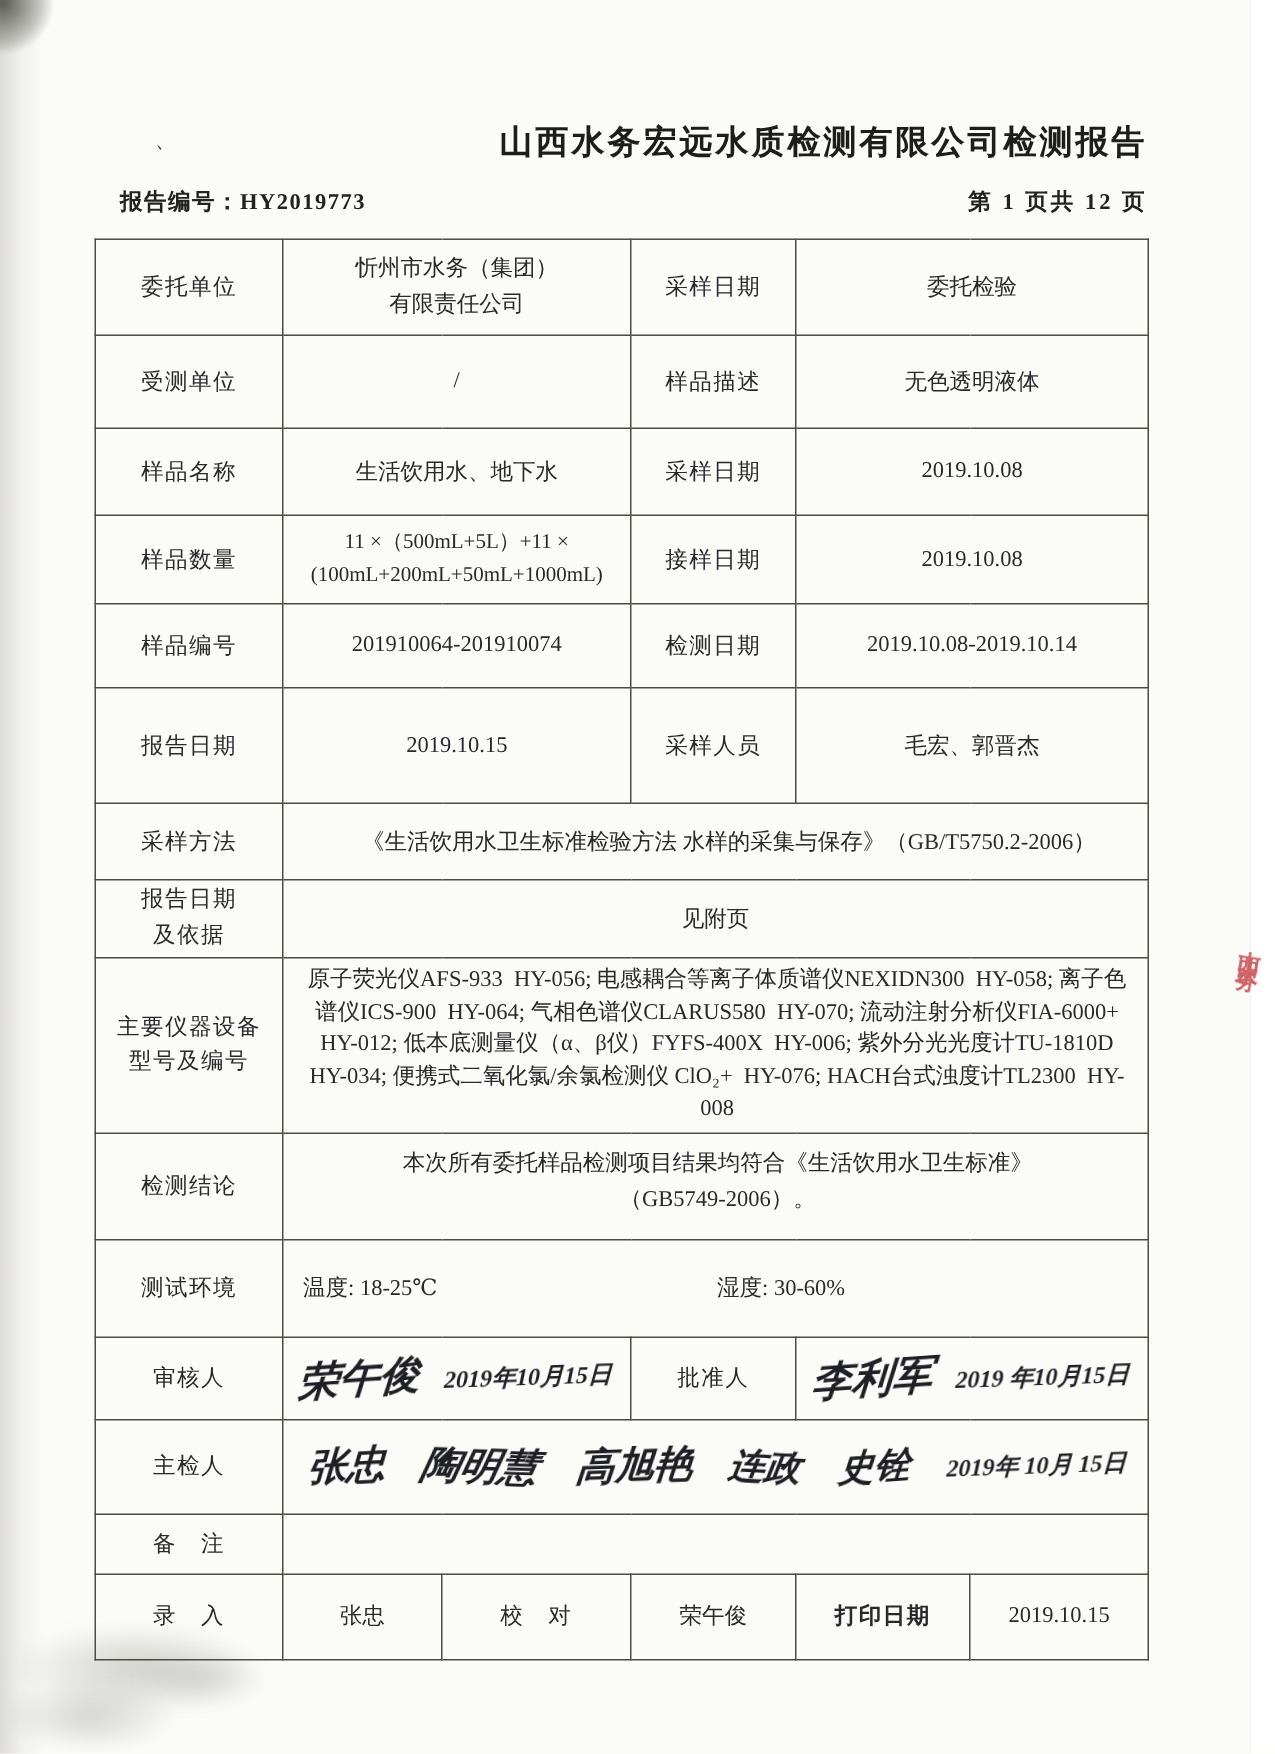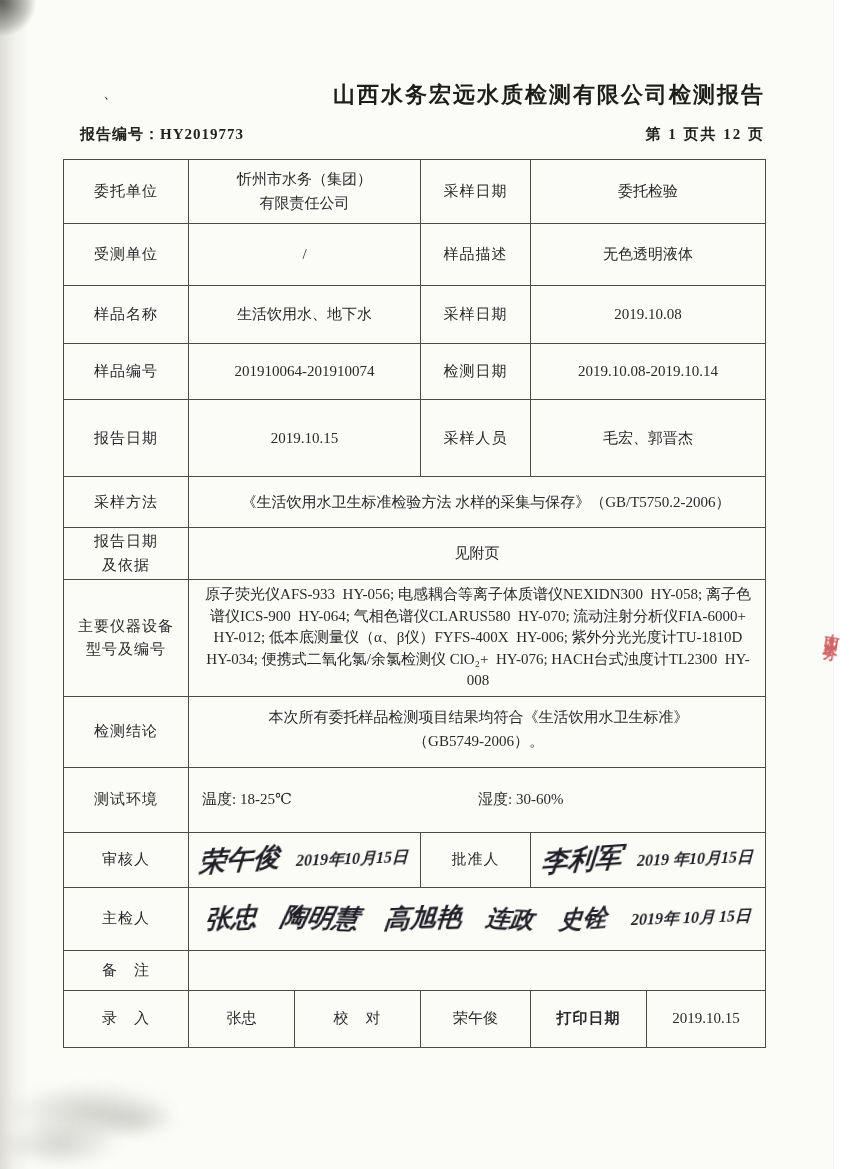--- a/index.html
+++ b/index.html
@@ -133,20 +133,29 @@
     <td colspan="2">无色透明液体</td>
   </tr>
 
   <tr style="height:58px">
     <td class="lbl">样品名称</td>
     <td colspan="2">生活饮用水、地下水</td>
     <td class="lbl">采样日期</td>
     <td colspan="2">2019.10.08</td>
   </tr>
 
+  <tr style="height:59px">
+    <td class="lbl">样品数量</td>
+    <td colspan="2" style="font-size:14px">
+      <div class="line2">11 ×（500mL+5L）+11 ×</div>
+      <div class="line2">(100mL+200mL+50mL+1000mL)</div>
+    </td>
+    <td class="lbl">接样日期</td>
+    <td colspan="2">2019.10.08</td>
+  </tr>
 
   <tr style="height:56px">
     <td class="lbl">样品编号</td>
     <td colspan="2">201910064-201910074</td>
     <td class="lbl">检测日期</td>
     <td colspan="2">2019.10.08-2019.10.14</td>
   </tr>
 
   <tr style="height:77px">
     <td class="lbl">报告日期</td>

